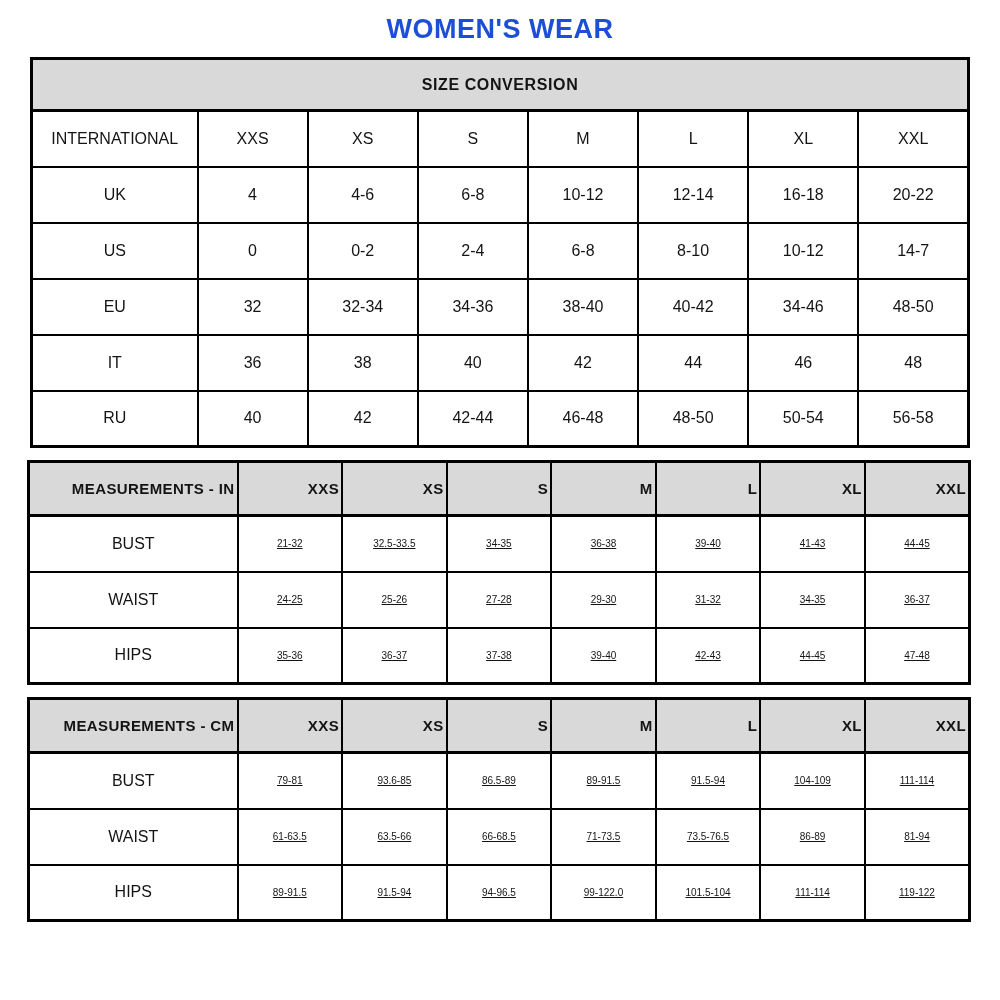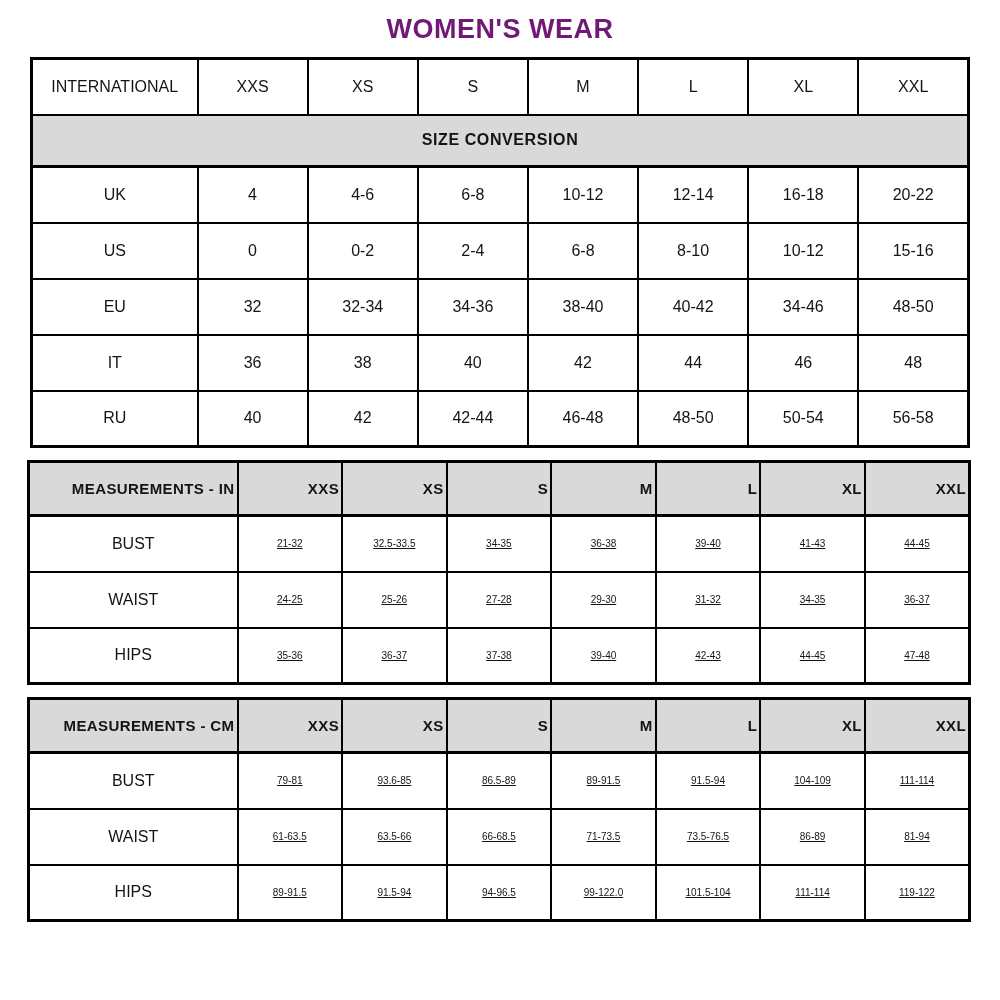--- a/index.html
+++ b/index.html
@@ -13,21 +13,21 @@
   }
   .page { width: 1000px; height: 1000px; overflow: hidden; }
 
   .title {
     text-align: center;
     font-weight: bold;
     font-size: 27px;
     letter-spacing: 0.5px;
     padding-top: 13px;
     line-height: 32px;
-    color: #701a75;
+    color: #1d4ed8;
   }
 
   table {
     border-collapse: collapse;
     table-layout: fixed;
     border: 3px solid #000;
   }
   td {
     border: 2px solid #000;
     text-align: center;
@@ -77,51 +77,51 @@
       <col>
         <col>
         <col>
         <col>
         <col>
         <col>
         <col>
     </colgroup>
     <tbody>
         <tr>
+      <td class="cap" colspan="8">SIZE CONVERSION</td>
+    </tr>
+    <tr>
       <td>INTERNATIONAL</td>
       <td>XXS</td>
       <td>XS</td>
       <td>S</td>
       <td>M</td>
       <td>L</td>
       <td>XL</td>
       <td>XXL</td>
     </tr>
     <tr>
-      <td class="cap" colspan="8">SIZE CONVERSION</td>
-    </tr>
-    <tr>
       <td>UK</td>
       <td>4</td>
       <td>4-6</td>
       <td>6-8</td>
       <td>10-12</td>
       <td>12-14</td>
       <td>16-18</td>
       <td>20-22</td>
     </tr>
     <tr>
       <td>US</td>
       <td>0</td>
       <td>0-2</td>
       <td>2-4</td>
       <td>6-8</td>
       <td>8-10</td>
       <td>10-12</td>
-      <td>15-16</td>
+      <td>14-7</td>
     </tr>
     <tr>
       <td>EU</td>
       <td>32</td>
       <td>32-34</td>
       <td>34-36</td>
       <td>38-40</td>
       <td>40-42</td>
       <td>34-46</td>
       <td>48-50</td>

